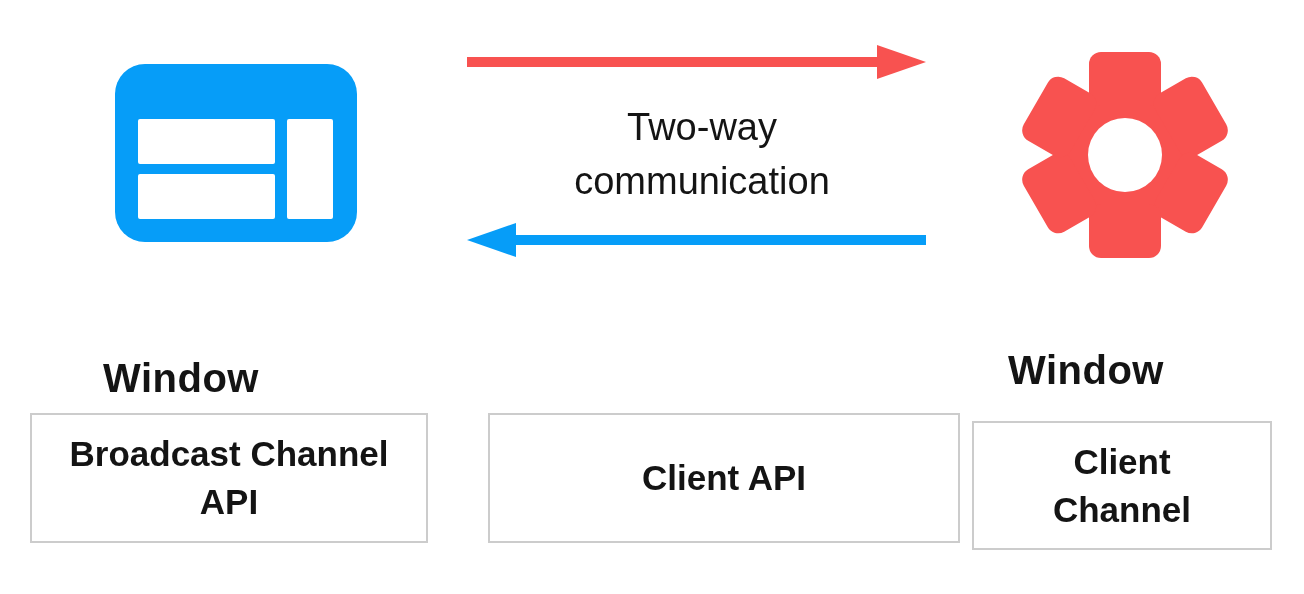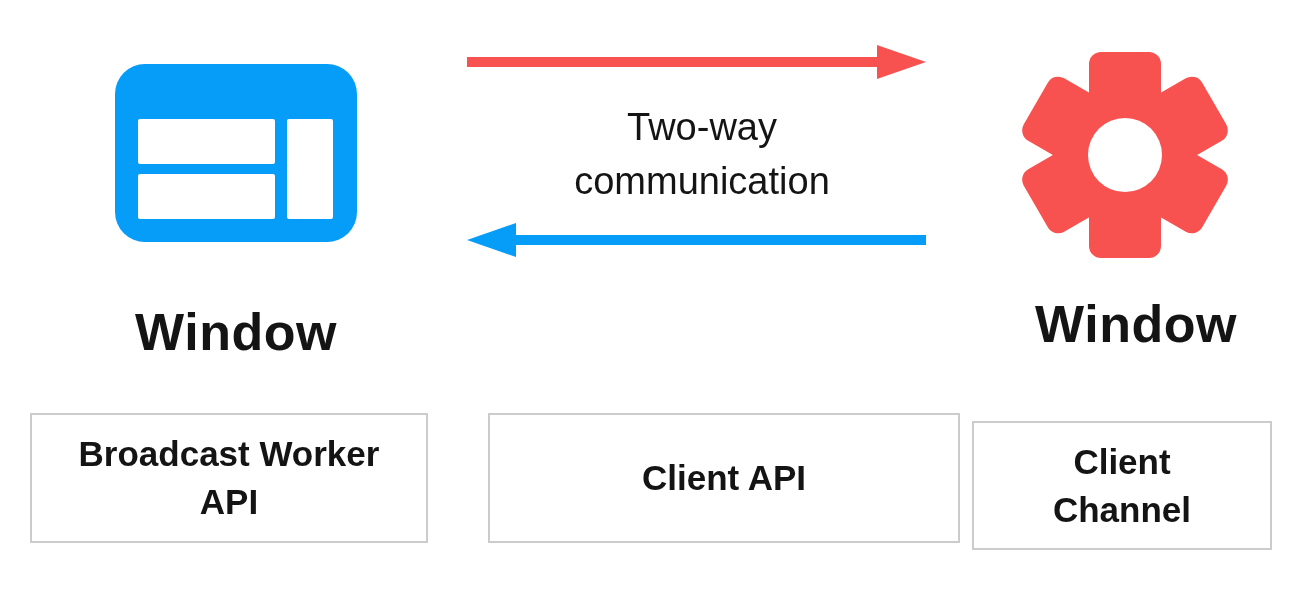--- a/index.html
+++ b/index.html
@@ -25,26 +25,27 @@
   .abs { position: absolute; }
 
   
   .window-icon-svg { display: block; }
   .fill-blue { fill: var(--blue); }
   .fill-red  { fill: var(--red); }
   .fill-white { fill: #ffffff; }
 
   
   .node-label {
-    font-size: 52px;
+    font-size: 40px;
     font-weight: 700;
-    text-align: center;
+    text-align: left;
     line-height: 44px;
     color: var(--text);
     letter-spacing: 0.5px;
+    margin-top: 46px;
   }
 
   
   .conn-label {
     font-size: 38px;
     font-weight: 400;
     text-align: center;
     line-height: 54px;
     color: var(--text);
   }
@@ -111,21 +112,21 @@
         <rect x="69" y="2" width="72" height="54" rx="12" transform="rotate(240 105 105)"></rect>
         <rect x="69" y="2" width="72" height="54" rx="12" transform="rotate(300 105 105)"></rect>
       </g>
       <circle class="fill-white" cx="105" cy="105" r="37"></circle>
     </svg>
   </div>
 
   <div class="abs node-label" style="left:1008px; top:302px; width:256px;">Window</div>
 
   <div class="abs api-box" style="left:30px; top:413px; width:398px; height:130px;">
-    <span class="line">Broadcast Worker</span>
+    <span class="line">Broadcast Channel</span>
     <span class="line">API</span>
   </div>
 
   <div class="abs api-box" style="left:488px; top:413px; width:472px; height:130px;">
     <span class="line">Client API</span>
     <span class="line"></span>
   </div>
 
   <div class="abs api-box" style="left:972px; top:421px; width:300px; height:129px;">
     <span class="line">Client</span>

